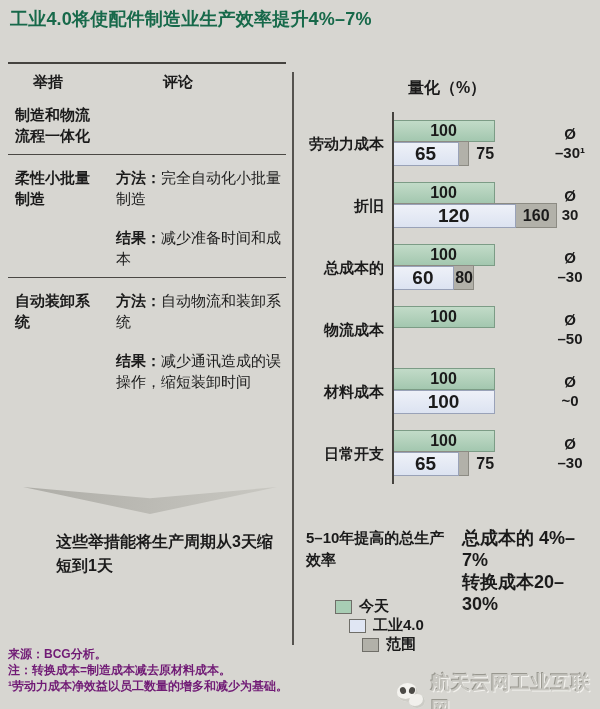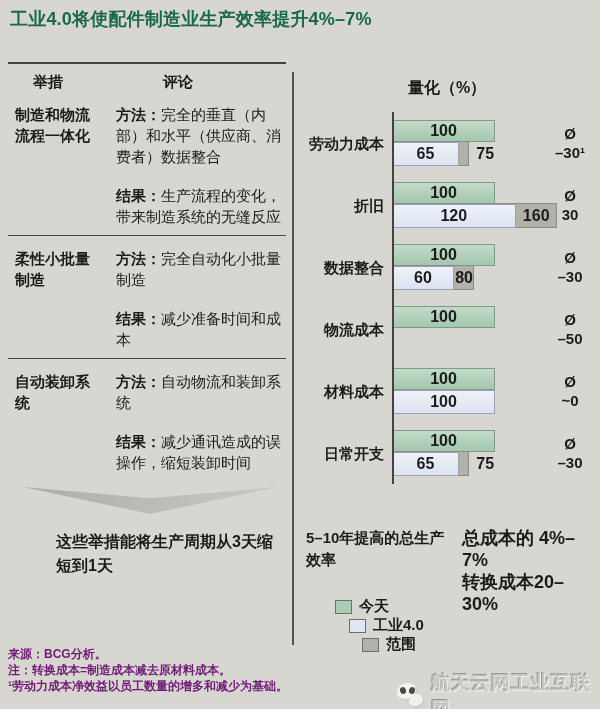--- a/index.html
+++ b/index.html
@@ -12,21 +12,21 @@
   .title{
     position:absolute;left:10px;top:7px;width:580px;
     font-size:18px;font-weight:bold;color:#17694a;letter-spacing:.2px;
   }
   
   .left-panel{position:absolute;left:8px;top:62px;width:278px;border-top:2px solid #45433f;}
   .col-headers{display:flex;padding:9px 0 8px;}
   .col-h1{width:80px;text-align:center;font-size:15px;font-weight:bold;}
   .col-h2{margin-left:30px;width:120px;text-align:center;font-size:15px;font-weight:bold;}
   .measure-row{display:flex;padding:12px 0 8px;}
-  .measure-row:first-child{padding-top:4px;}
+  .measure-row:first-child{padding-top:4px;gap:45px;}
   .measure-row + .measure-row{border-top:1.5px solid #4a4844;}
   .m-name{width:85px;padding-left:7px;font-size:15px;font-weight:bold;line-height:21px;}
   .m-comments{flex:1;padding-left:16px;padding-right:4px;font-size:15px;line-height:21px;}
   .m-method{margin-bottom:18px;}
   .m-prefix{font-weight:bold;}
   .arrow{
     position:absolute;left:23px;top:487px;width:254px;height:27px;
     background:linear-gradient(90deg,#aeada7,#c9c8c2);
     clip-path:polygon(0 0,50% 42%,100% 0,50% 100%);
   }
@@ -43,21 +43,21 @@
   .bars{position:relative;width:155px;height:46px;}
   .bar{box-sizing:border-box;}
   .today-bar{
     height:22px;background:linear-gradient(#c2dbc8,#a3c7af);border:1px solid #7c9c86;
     display:flex;align-items:center;justify-content:center;font-size:16px;font-weight:bold;
   }
   .bar2{position:relative;height:24px;}
   .i40-bar{
     position:absolute;left:0;top:0;height:24px;z-index:2;
     background:linear-gradient(#eef1f8,#dce3f1);border:1px solid #99a2b8;
-    display:flex;align-items:center;justify-content:center;font-size:16px;font-weight:bold;
+    display:flex;align-items:center;justify-content:center;font-size:19px;font-weight:bold;
   }
   .range-bar{position:absolute;left:0;top:-1px;height:25px;z-index:1;background:#b2b1a9;border:1px solid #8c8b83;}
   .range-label{position:absolute;top:0;height:24px;line-height:24px;z-index:3;font-size:16px;font-weight:bold;text-align:center;}
   .delta{width:46px;height:46px;display:flex;flex-direction:column;align-items:center;justify-content:center;
          font-size:15px;font-weight:bold;line-height:19px;}
   
   .note-left{position:absolute;left:12px;top:465px;width:145px;font-size:15px;font-weight:600;line-height:22px;}
   .note-right{position:absolute;left:168px;top:465px;width:138px;font-size:18px;font-weight:600;line-height:22px;}
   
   .legend{position:absolute;left:6px;top:535px;display:flex;align-items:center;flex-direction:column;}
@@ -88,24 +88,20 @@
   <div class="title">工业4.0将使配件制造业生产效率提升4%–7%</div>
 
   <div class="left-panel">
     <div class="col-headers">
       <div class="col-h1">举措</div>
       <div class="col-h2">评论</div>
     </div>
     <div>
         <div class="measure-row">
           <div class="m-name">制造和物流流程一体化</div>
-          <div class="m-comments">
-            <div class="m-method"><span class="m-prefix">方法：</span><span>完全的垂直（内部）和水平（供应商、消费者）数据整合</span></div>
-            <div class="m-result"><span class="m-prefix">结果：</span><span>生产流程的变化，带来制造系统的无缝反应</span></div>
-          </div>
         </div>
         <div class="measure-row">
           <div class="m-name">柔性小批量制造</div>
           <div class="m-comments">
             <div class="m-method"><span class="m-prefix">方法：</span><span>完全自动化小批量制造</span></div>
             <div class="m-result"><span class="m-prefix">结果：</span><span>减少准备时间和成本</span></div>
           </div>
         </div>
         <div class="measure-row">
           <div class="m-name">自动装卸系统</div>
@@ -158,21 +154,21 @@
               </div>
               <span class="range-label" style="left: 123.6px; width: 41.2px;">160</span>
             </div>
           </div>
           <div class="delta">
             <div class="avg">Ø</div>
             <div class="dval">30</div>
           </div>
         </div>
         <div class="chart-row">
-          <div class="cat-label">数据整合</div>
+          <div class="cat-label">总成本的</div>
           <div class="bars">
             <div class="bar today-bar" style="width: 103px;">
               <span>100</span>
             </div>
             <div class="bar2">
               <div class="bar range-bar" style="width: 82.4px;"></div>
               <div class="bar i40-bar" style="width: 61.8px;">
                 <span>60</span>
               </div>
               <span class="range-label" style="left: 61.8px; width: 20.6px;">80</span>

